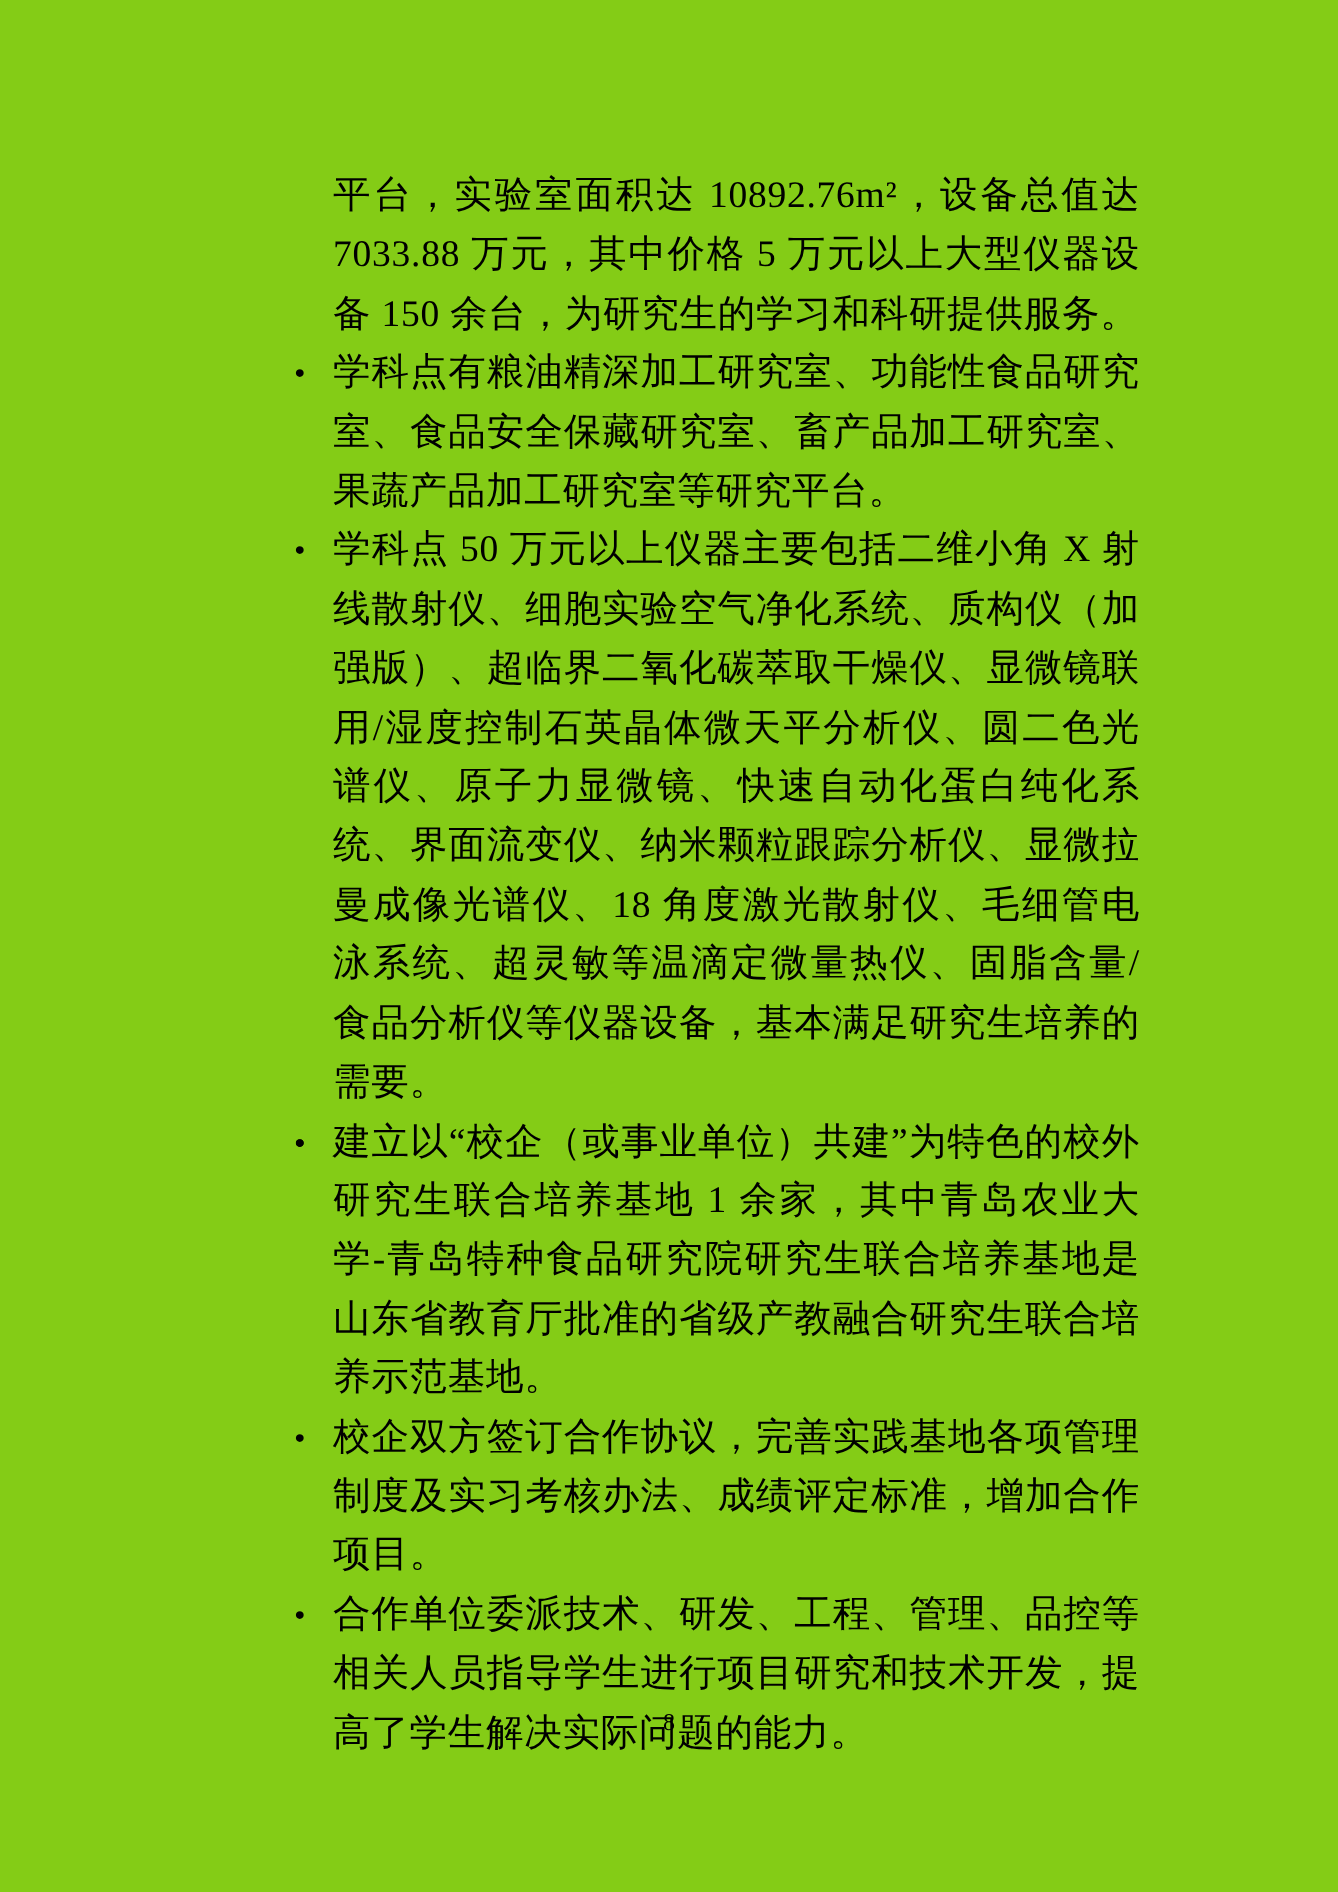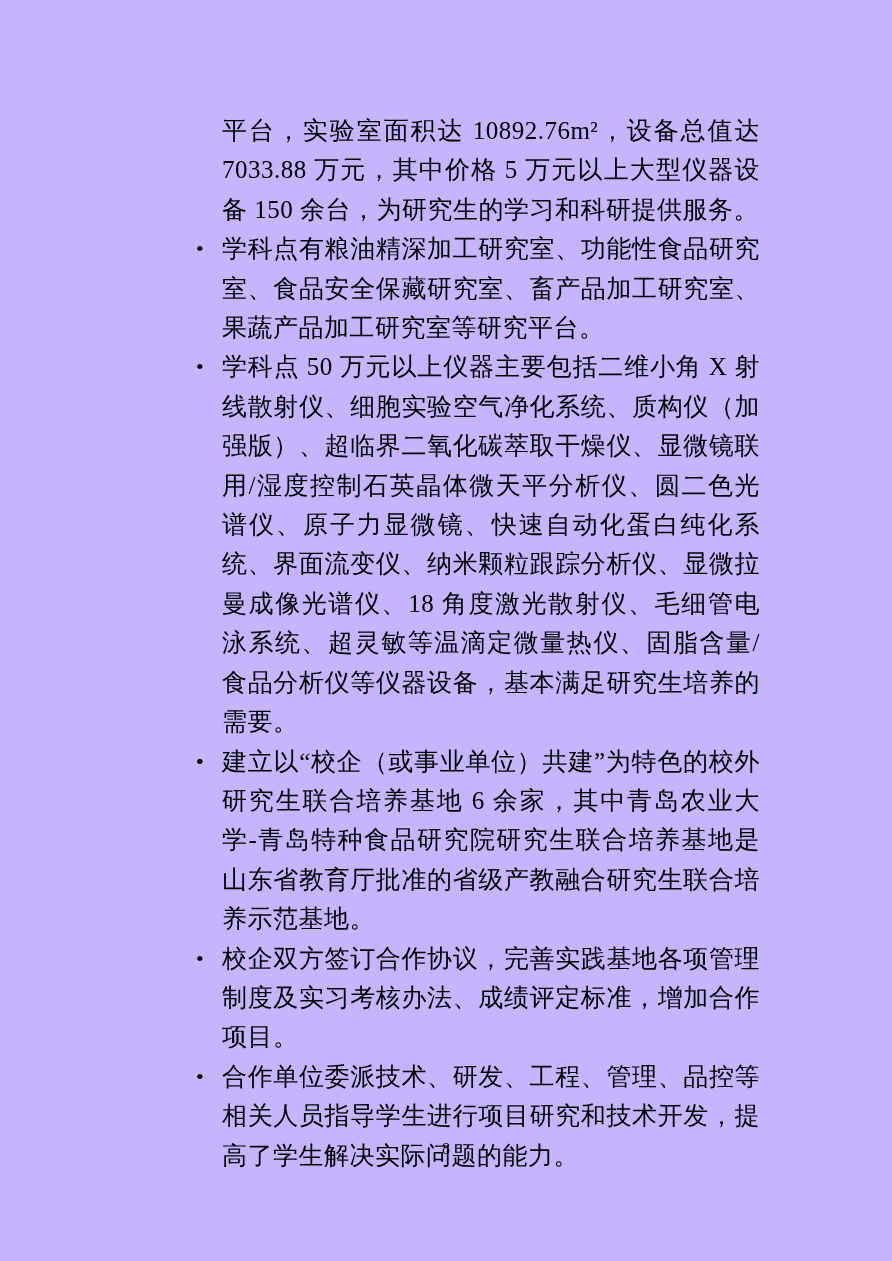--- a/index.html
+++ b/index.html
@@ -4,21 +4,21 @@
 <style>
   html, body {
     margin: 0;
     padding: 0;
     background: #ffffff;
   }
   .page {
     position: relative;
     width: 892px;
     height: 1261px;
-    background: #c4b5fd;
+    background: #84cc16;
     overflow: hidden;
     font-family: "Liberation Serif", "DejaVu Serif", serif;
     color: #000000;
   }
   .content {
     position: absolute;
     left: 222px;
     top: 111px;
     width: 538px;
   }
@@ -74,21 +74,21 @@
       <span>学科点 50 万元以上仪器主要包括二维小角 X 射线散射仪、细胞实验空气净化系统、质构仪（加强版）、超临界二氧化碳萃取干燥仪、显微镜联用/湿度控制石英晶体微天平分析仪、圆二色光谱仪、原子力显微镜、快速自动化蛋白纯化系统、界面流变仪、纳米颗粒跟踪分析仪、显微拉曼成像光谱仪、18 角度激光散射仪、毛细管电泳系统、超灵敏等温滴定微量热仪、固脂含量/食品分析仪等仪器设备，基本满足研究生培养的需要。</span>
     </div>
 
     <div class="block bullet">
       <span class="marker">•</span>
     </div>
 
 
     <div class="block bullet">
       <span class="marker">•</span>
-      <span>建立以“校企（或事业单位）共建”为特色的校外研究生联合培养基地 6 余家，其中青岛农业大学-青岛特种食品研究院研究生联合培养基地是山东省教育厅批准的省级产教融合研究生联合培养示范基地。</span>
+      <span>建立以“校企（或事业单位）共建”为特色的校外研究生联合培养基地 1 余家，其中青岛农业大学-青岛特种食品研究院研究生联合培养基地是山东省教育厅批准的省级产教融合研究生联合培养示范基地。</span>
     </div>
 
     <div class="block bullet">
       <span class="marker">•</span>
       <span>校企双方签订合作协议，完善实践基地各项管理制度及实习考核办法、成绩评定标准，增加合作项目。</span>
     </div>
 
     <div class="block bullet">
       <span class="marker">•</span>
       <span>合作单位委派技术、研发、工程、管理、品控等相关人员指导学生进行项目研究和技术开发，提高了学生解决实际问题的能力。</span>

